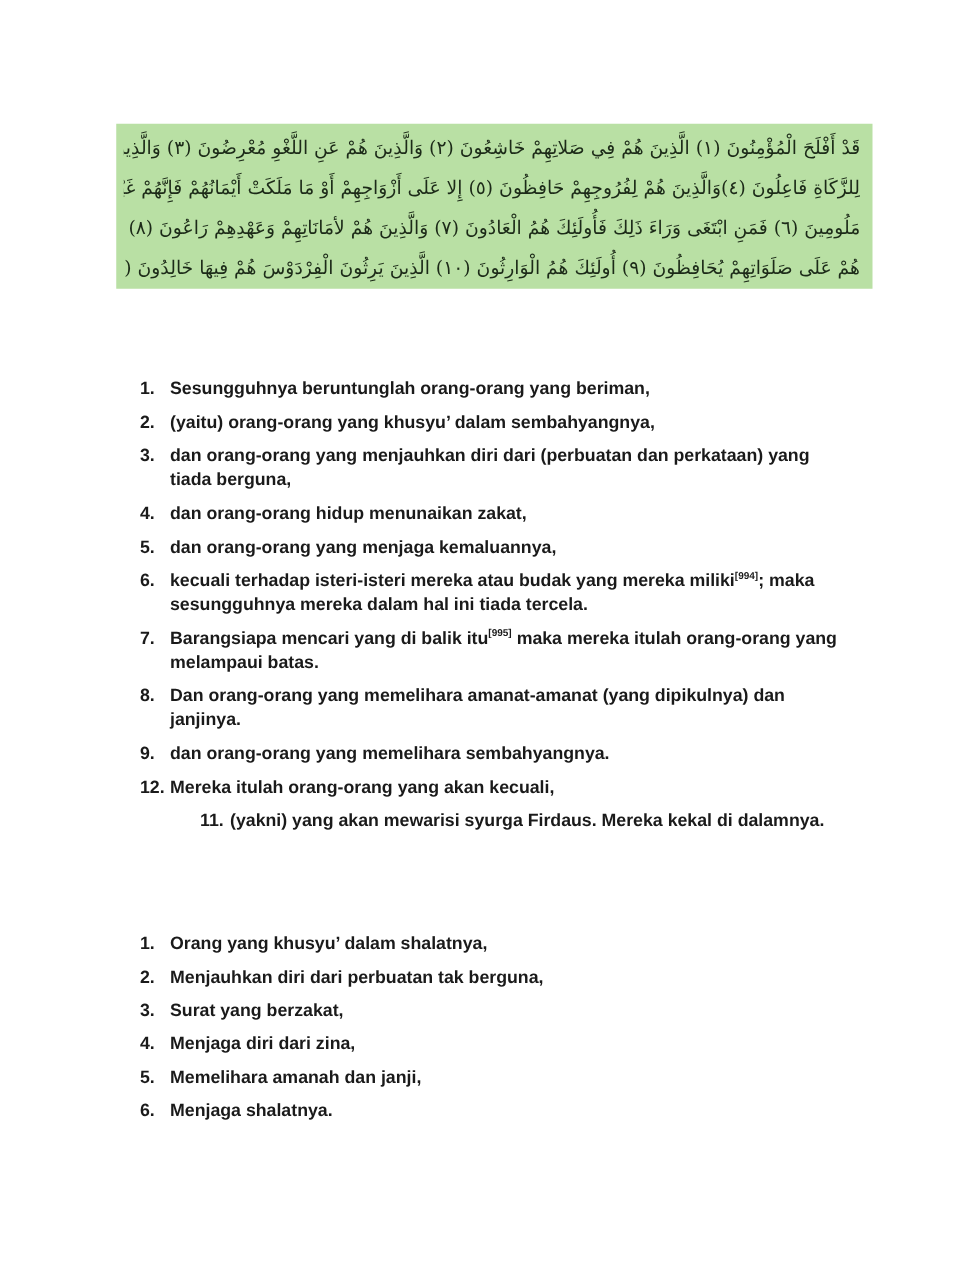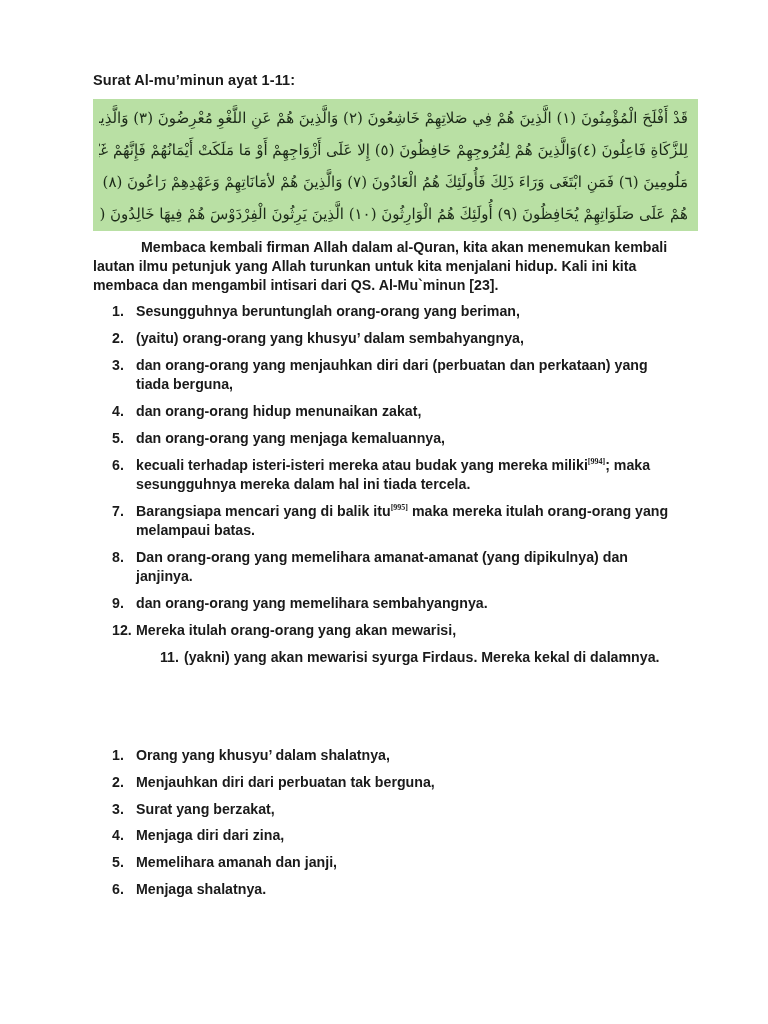--- a/index.html
+++ b/index.html
@@ -26,38 +26,36 @@
   }
   .para .indent { display: inline-block; width: 48px; }
   .para2 .indent { width: 24px; }
   .list { position: absolute; left: 0; top: 0; }
   .li {
     position: absolute; left: 112px; width: 560px; font-size: 14.2px; line-height: 19px;
     display: flex;
   }
   .li .num { width: 24px; flex: 0 0 24px; }
   .li .txt { flex: 1; }
-  sup { font-size: 8px; font-weight: bold; vertical-align: 6px; line-height: 0; font-family: Liberation Serif, serif; }
+  sup { font-size: 8px; font-weight: bold; vertical-align: 6px; line-height: 0; }
   .b { font-weight: bold; }
 </style>
 </head>
 <body>
 
 <div class="page">
 
-  <div class="title">Surat Al-mu’minun ayat 1-11:</div>
 
   <div class="arabic-box" style="background: rgb(185, 224, 164);">
     <div class="arabic-line">قَدْ أَفْلَحَ الْمُؤْمِنُونَ (١) الَّذِينَ هُمْ فِي صَلاتِهِمْ خَاشِعُونَ (٢) وَالَّذِينَ هُمْ عَنِ اللَّغْوِ مُعْرِضُونَ (٣) وَالَّذِينَ هُمْ</div>
     <div class="arabic-line">لِلزَّكَاةِ فَاعِلُونَ (٤)وَالَّذِينَ هُمْ لِفُرُوجِهِمْ حَافِظُونَ (٥) إِلا عَلَى أَزْوَاجِهِمْ أَوْ مَا مَلَكَتْ أَيْمَانُهُمْ فَإِنَّهُمْ غَيْرُ</div>
     <div class="arabic-line">مَلُومِينَ (٦) فَمَنِ ابْتَغَى وَرَاءَ ذَلِكَ فَأُولَئِكَ هُمُ الْعَادُونَ (٧) وَالَّذِينَ هُمْ لأمَانَاتِهِمْ وَعَهْدِهِمْ رَاعُونَ (٨) وَالَّذِينَ</div>
     <div class="arabic-line last">هُمْ عَلَى صَلَوَاتِهِمْ يُحَافِظُونَ (٩) أُولَئِكَ هُمُ الْوَارِثُونَ (١٠) الَّذِينَ يَرِثُونَ الْفِرْدَوْسَ هُمْ فِيهَا خَالِدُونَ (١١</div>
   </div>
 
-  <div class="para b" style="top:238px;"><span class="indent"></span><span>Membaca kembali firman Allah dalam al-Quran, kita akan menemukan kembali lautan ilmu petunjuk yang Allah turunkan untuk kita menjalani hidup. Kali ini kita membaca dan mengambil intisari dari QS. Al-Mu`minun [23].</span></div>
 
   <div class="list b">
     <div class="li" style="top:302px;">
         <span class="num">1.</span>
         <span class="txt">Sesungguhnya beruntunglah orang-orang yang beriman,</span>
       </div>
     <div class="li" style="top:329px;">
         <span class="num">2.</span>
         <span class="txt">(yaitu) orang-orang yang khusyu’ dalam sembahyangnya,</span>
       </div>
@@ -84,21 +82,21 @@
     <div class="li" style="top:548px;">
         <span class="num">8.</span>
         <span class="txt">Dan orang-orang yang memelihara amanat-amanat (yang dipikulnya) dan janjinya.</span>
       </div>
     <div class="li" style="top:594px;">
         <span class="num">9.</span>
         <span class="txt">dan orang-orang yang memelihara sembahyangnya.</span>
       </div>
     <div class="li" style="top:621px;">
         <span class="num">12.</span>
-        <span class="txt">Mereka itulah orang-orang yang akan mewarisi,</span>
+        <span class="txt">Mereka itulah orang-orang yang akan kecuali,</span>
       </div>
     <div class="li" style="top:648px;margin-left:48px;">
         <span class="num">11.</span>
         <span class="txt">(yakni) yang akan mewarisi syurga Firdaus. Mereka kekal di dalamnya.</span>
       </div>
   </div>
 
 
   <div class="list b">
     <div class="li" style="top:746px;">

